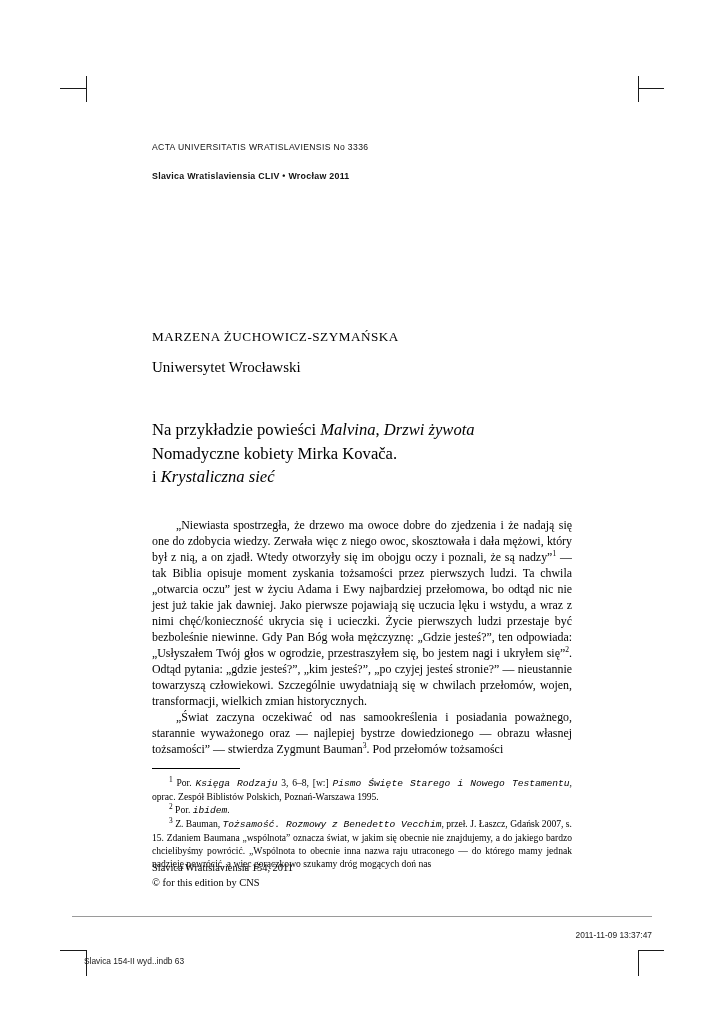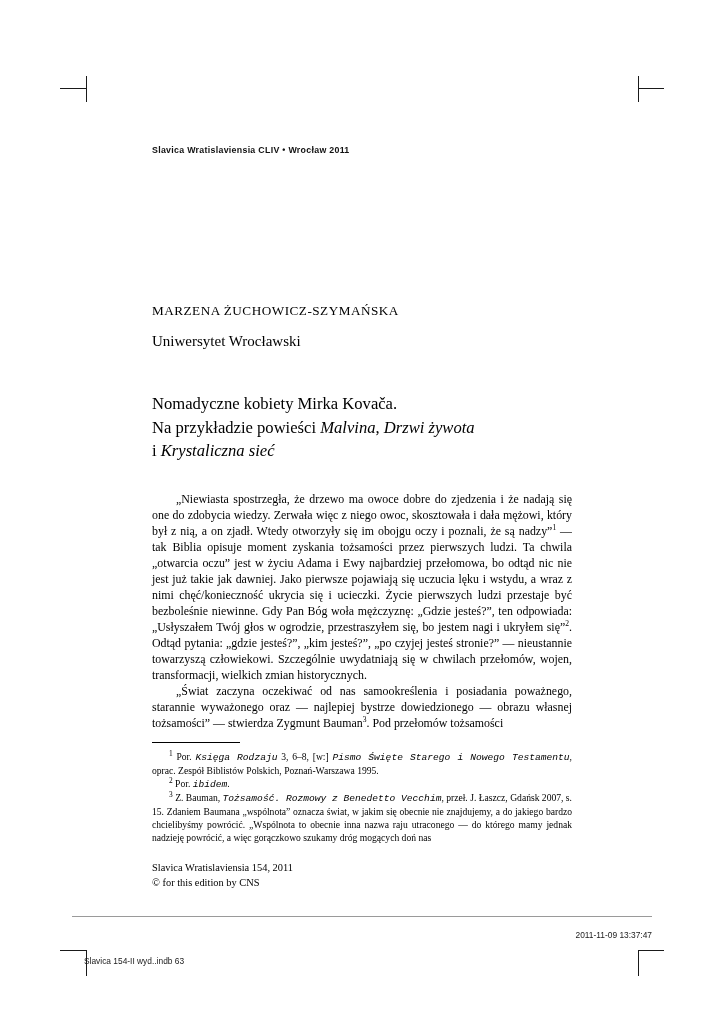--- a/index.html
+++ b/index.html
@@ -40,21 +40,21 @@
     font-family: "Liberation Sans", sans-serif;
     font-size: 8.6px;
     letter-spacing: 0.35px;
     color: #111;
   }
   .journal-line2 {
     font-family: "Liberation Sans", sans-serif;
     font-size: 8.8px;
     font-weight: bold;
     letter-spacing: 0.3px;
-    margin-top: 3px;
+    margin-top: 19px;
     color: #111;
   }
 
   .author {
     margin-top: 148px;
     font-size: 13.2px;
     letter-spacing: 0.5px;
   }
   .affiliation {
     margin-top: 14px;
@@ -138,30 +138,31 @@
   <div class="crop v" style="left:86px; top:76px;"></div>
   <div class="crop h" style="left:638px; top:88px;"></div>
   <div class="crop v" style="left:638px; top:76px;"></div>
   <div class="crop h" style="left:60px; top:950px;"></div>
   <div class="crop v" style="left:86px; top:950px;"></div>
   <div class="crop h" style="left:638px; top:950px;"></div>
   <div class="crop v" style="left:638px; top:950px;"></div>
 
   <div class="content">
 
+    <div class="journal-line1">ACTA UNIVERSITATIS WRATISLAVIENSIS No 3336</div>
     <div class="journal-line2">Slavica  Wratislaviensia  CLIV  •  Wrocław  2011</div>
 
     <div class="author">MARZENA ŻUCHOWICZ-SZYMAŃSKA</div>
     <div class="affiliation">Uniwersytet Wrocławski</div>
 
     <div class="title">
-      <div><span>Nomadyczne kobiety Mirka Kovača.</span></div>
       <div>
         <span>Na przykładzie powieści </span><span class="it">Malvina</span><span>, </span><span class="it">Drzwi żywota</span>
       </div>
+      <div><span>Nomadyczne kobiety Mirka Kovača.</span></div>
       <div>
         <span>i </span><span class="it">Krystaliczna sieć</span>
       </div>
     </div>
 
     <div class="body-text">
       <p><span>„Niewiasta spostrzegła, że drzewo ma owoce dobre do zjedzenia i że nadają się one do zdobycia wiedzy. Zerwała więc z niego owoc, skosztowała i dała mężowi, który był z nią, a on zjadł. Wtedy otworzyły się im obojgu oczy i poznali, że są nadzy”</span><sup>1</sup><span> — tak Biblia opisuje moment zyskania tożsamości przez pierwszych ludzi. Ta chwila „otwarcia oczu” jest w życiu Adama i Ewy najbardziej przełomowa, bo odtąd nic nie jest już takie jak dawniej. Jako pierwsze pojawiają się uczucia lęku i wstydu, a wraz z nimi chęć/konieczność ukrycia się i ucieczki. Życie pierwszych ludzi przestaje być bezboleśnie niewinne. Gdy Pan Bóg woła mężczyznę: „Gdzie jesteś?”, ten odpowiada: „Usłyszałem Twój głos w ogrodzie, przestraszyłem się, bo jestem nagi i ukryłem się”</span><sup>2</sup><span>. Odtąd pytania: „gdzie jesteś?”, „kim jesteś?”, „po czyjej jesteś stronie?” — nieustannie towarzyszą człowiekowi. Szczególnie uwydatniają się w chwilach przełomów, wojen, transformacji, wielkich zmian historycznych.</span></p>
       <p><span>„Świat zaczyna oczekiwać od nas samookreślenia i posiadania poważnego, starannie wyważonego oraz — najlepiej bystrze dowiedzionego — obrazu własnej tożsamości” — stwierdza Zygmunt Bauman</span><sup>3</sup><span>. Pod przełomów tożsamości</span></p>
     </div>
 

